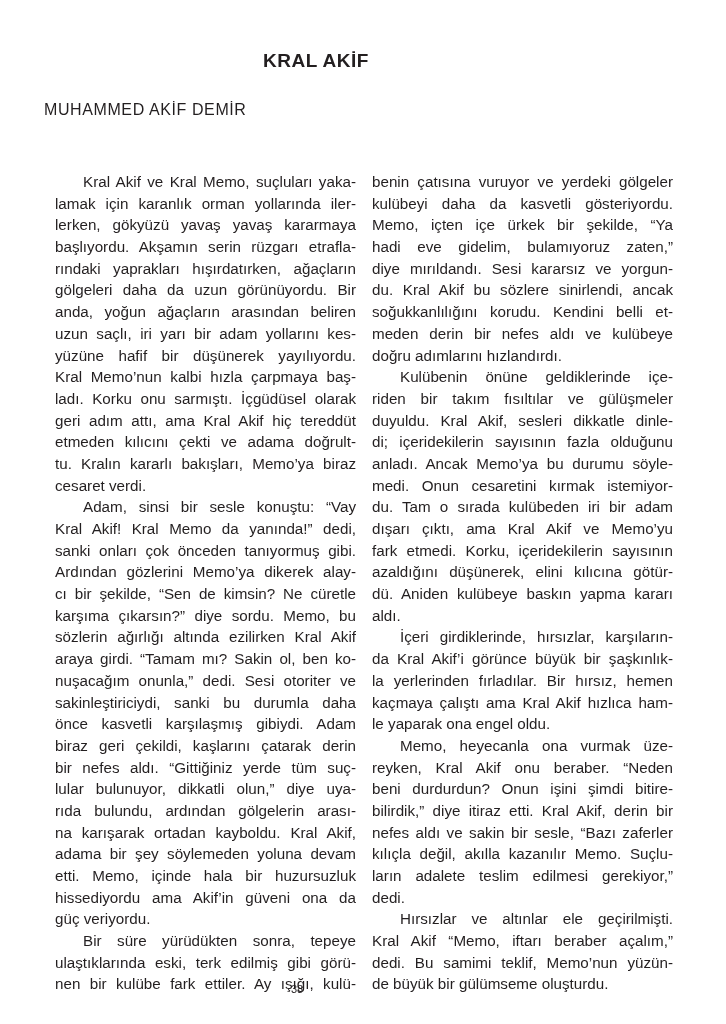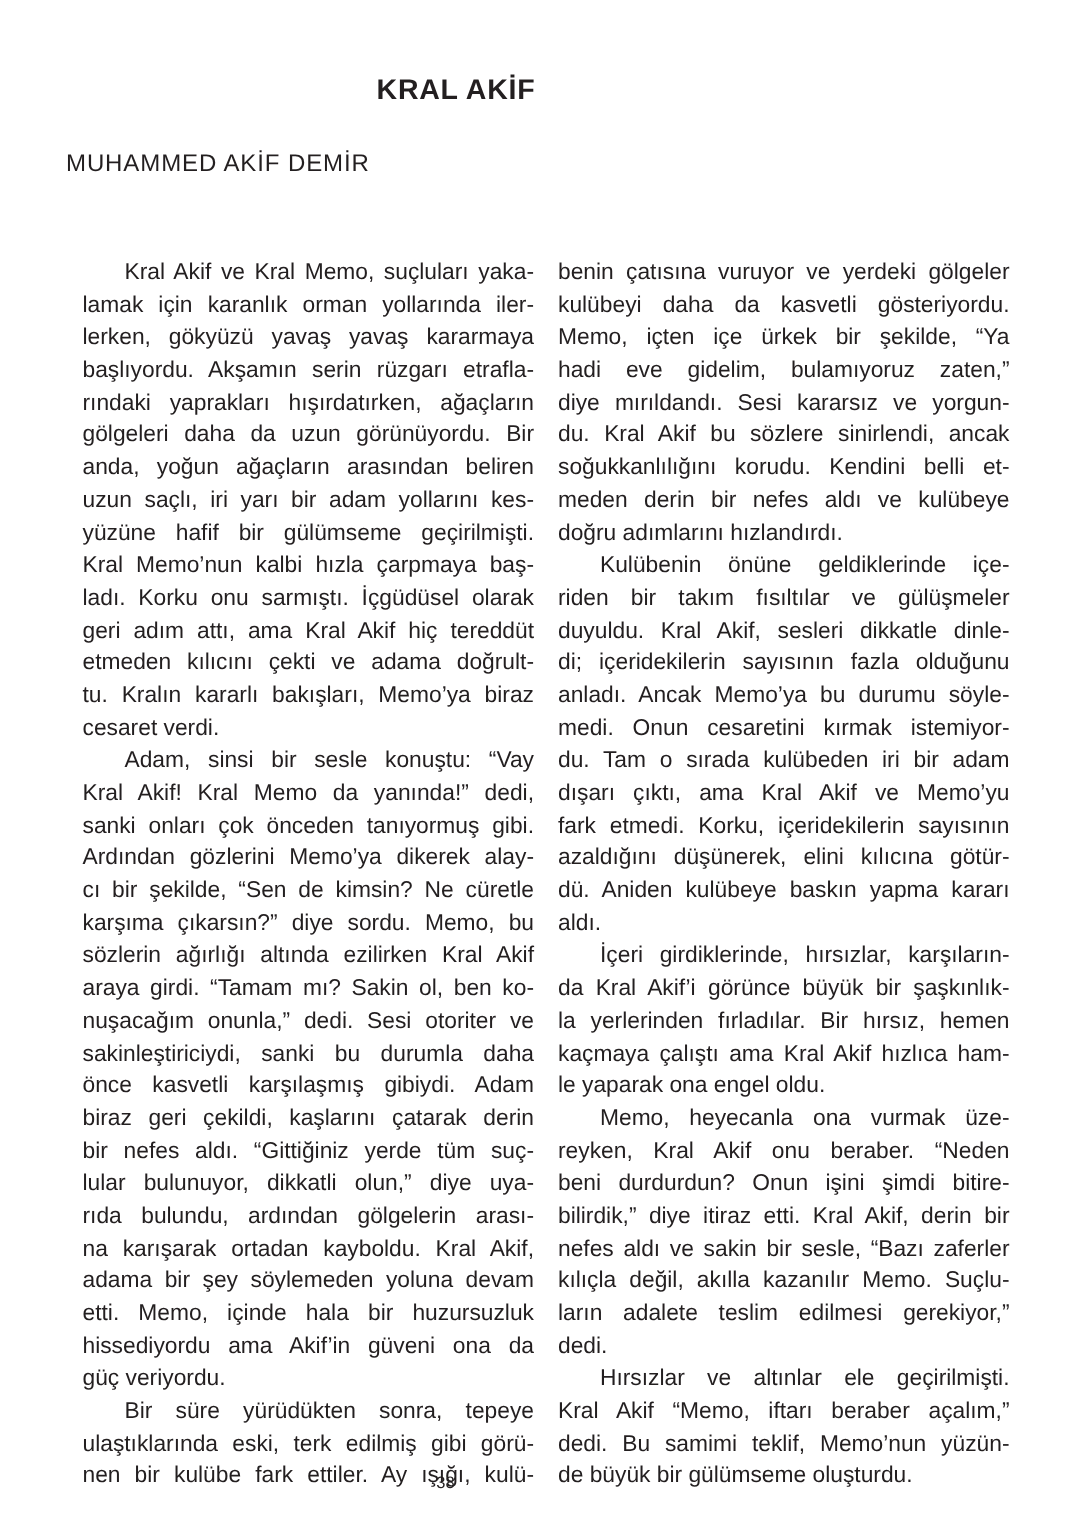--- a/index.html
+++ b/index.html
@@ -1,17 +1,17 @@
 <!DOCTYPE html>
 <html><head>
 <meta charset="utf-8">
 <style>
   html, body { margin: 0; padding: 0; background: #ffffff; }
   body { width: 726px; height: 1024px; position: relative; overflow: hidden; font-family: "Liberation Sans", "DejaVu Sans", sans-serif; color: #231f20; }
-  .title { position: absolute; top: 50px; left: 0; width: 608px; text-align: center; font-size: 19px; font-weight: bold; letter-spacing: 0.5px; }
+  .title { position: absolute; top: 50px; left: 12px; width: 608px; text-align: center; font-size: 19px; font-weight: bold; letter-spacing: 0.5px; }
   .author { position: absolute; top: 101px; left: 44px; font-size: 16px; letter-spacing: 0.6px; }
   .col { position: absolute; top: 123px; width: 301px; margin-top: 48px; }
   .col.left { left: 55px; }
   .col.right { left: 372px; }
   .line { display: block; height: 21.7px; line-height: 21.7px; font-size: 15.2px; white-space: nowrap; text-align: justify; text-align-last: justify; overflow: visible; }
   .line.last { text-align-last: left; }
   .line.indent { padding-left: 28px; }
   .pagenum { position: absolute; top: 983px; left: 0; width: 594px; text-align: center; font-size: 11px; }
 </style>
 </head>
@@ -22,21 +22,21 @@
 
 <div class="col left">
     <span class="line indent">Kral Akif ve Kral Memo, suçluları yaka-</span>
     <span class="line">lamak için karanlık orman yollarında iler-</span>
     <span class="line">lerken, gökyüzü yavaş yavaş kararmaya</span>
     <span class="line">başlıyordu. Akşamın serin rüzgarı etrafla-</span>
     <span class="line">rındaki yaprakları hışırdatırken, ağaçların</span>
     <span class="line">gölgeleri daha da uzun görünüyordu. Bir</span>
     <span class="line">anda, yoğun ağaçların arasından beliren</span>
     <span class="line">uzun saçlı, iri yarı bir adam yollarını kes-</span>
-    <span class="line">yüzüne hafif bir gülümseme geçirilmişti.</span>
+    <span class="line">yüzüne hafif bir düşünerek yayılıyordu.</span>
     <span class="line">Kral Memo’nun kalbi hızla çarpmaya baş-</span>
     <span class="line">ladı. Korku onu sarmıştı. İçgüdüsel olarak</span>
     <span class="line">geri adım attı, ama Kral Akif hiç tereddüt</span>
     <span class="line">etmeden kılıcını çekti ve adama doğrult-</span>
     <span class="line">tu. Kralın kararlı bakışları, Memo’ya biraz</span>
     <span class="line last">cesaret verdi.</span>
     <span class="line indent">Adam, sinsi bir sesle konuştu: “Vay</span>
     <span class="line">Kral Akif! Kral Memo da yanında!” dedi,</span>
     <span class="line">sanki onları çok önceden tanıyormuş gibi.</span>
     <span class="line">Ardından gözlerini Memo’ya dikerek alay-</span>

